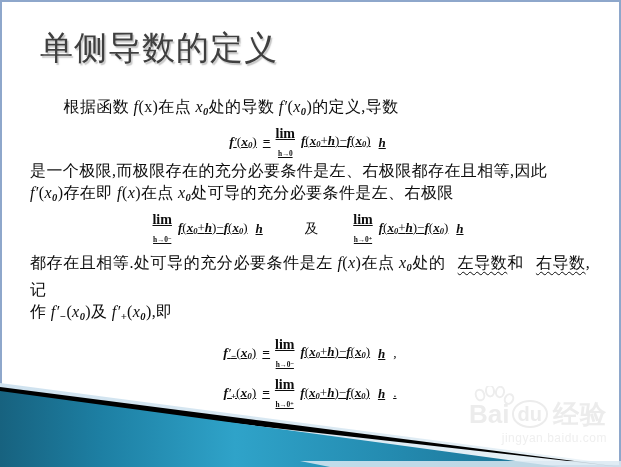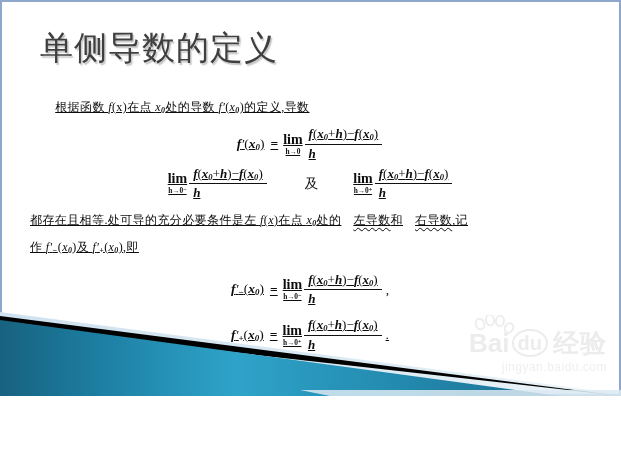--- a/index.html
+++ b/index.html
@@ -7,21 +7,21 @@
     padding: 0;
     background: #ffffff;
   }
   body {
     font-family: "Liberation Serif", "DejaVu Serif", serif;
   }
 
   .slide {
     position: relative;
     width: 621px;
-    height: 396px;
+    height: 467px;
     background: #ffffff;
     overflow: hidden;
     box-sizing: border-box;
   }
 
   
   .frame-top,
   .frame-bottom,
   .frame-left,
   .frame-right {
@@ -51,25 +51,24 @@
   
   .body-area {
     position: absolute;
     left: 30px;
     top: 96px;
     width: 560px;
     color: #0d0d0d;
   }
 
   .para {
-    font-size: 12px;
+    font-size: 16px;
     line-height: 22px;
     letter-spacing: 0.4px;
     text-align: justify;
-    text-decoration: underline;
   }
   .para.indent { text-indent: 2.1em; }
 
   .mathline {
     text-align: center;
     margin: 4px 0 3px 0;
     white-space: nowrap;
   }
   .mathline.pair { display: flex; justify-content: center; align-items: center; gap: 34px; }
 
@@ -109,29 +108,29 @@
   }
   .lim .lim-op {
     font-family: "Liberation Serif", "DejaVu Serif", serif;
     font-style: normal;
     font-weight: bold;
     font-size: 14px;
   }
   .lim .lim-under {
     font-size: 7.4px;
     font-weight: bold;
-    margin-top: 1px;
+    margin-top: 9px;
     letter-spacing: -0.2px;
     white-space: nowrap;
   }
 
   .frac {
     display: inline-flex;
-    flex-direction: column;
-    align-items: flex-start;
+    flex-direction: row;
+    align-items: flex-end;
     vertical-align: middle;
     margin: 0 1px;
   }
   .frac .num {
     padding: 0 4px 1px 4px;
     font-size: 13px;
     white-space: nowrap;
   }
   .frac .bar {
     width: 100%;
@@ -232,20 +231,24 @@
           <span class="lim-under">h→0</span>
         </span>
         <span class="frac">
           <span class="num"><span class="mi">f</span>(<span class="mi">x</span><span class="sub">0</span><span>+</span><span class="mi">h</span>)<span>−</span><span class="mi">f</span>(<span class="mi">x</span><span class="sub">0</span>)</span>
           <span class="bar"></span>
           <span class="den mi">h</span>
         </span>
       </span>
     </div>
 
+    <div class="para">
+      <span>是一个极限,而极限存在的充分必要条件是左、右极限都存在且相等,因此</span><br>
+      <span class="mi-l">f</span><span class="prime">′</span>(<span class="mi-l">x</span><span class="sub">0</span>)<span>存在即 </span><span class="mi-l">f</span>(<span class="mi-l">x</span>)<span>在点 </span><span class="mi-l">x</span><span class="sub">0</span><span>处可导的充分必要条件是左、右极限</span>
+    </div>
 
     <div class="mathline pair">
       <span class="expr">
         <span class="lim">
           <span class="lim-op">lim</span>
           <span class="lim-under">h→0⁻</span>
         </span>
         <span class="frac">
           <span class="num"><span class="mi">f</span>(<span class="mi">x</span><span class="sub">0</span><span>+</span><span class="mi">h</span>)<span>−</span><span class="mi">f</span>(<span class="mi">x</span><span class="sub">0</span>)</span>
           <span class="bar"></span>

